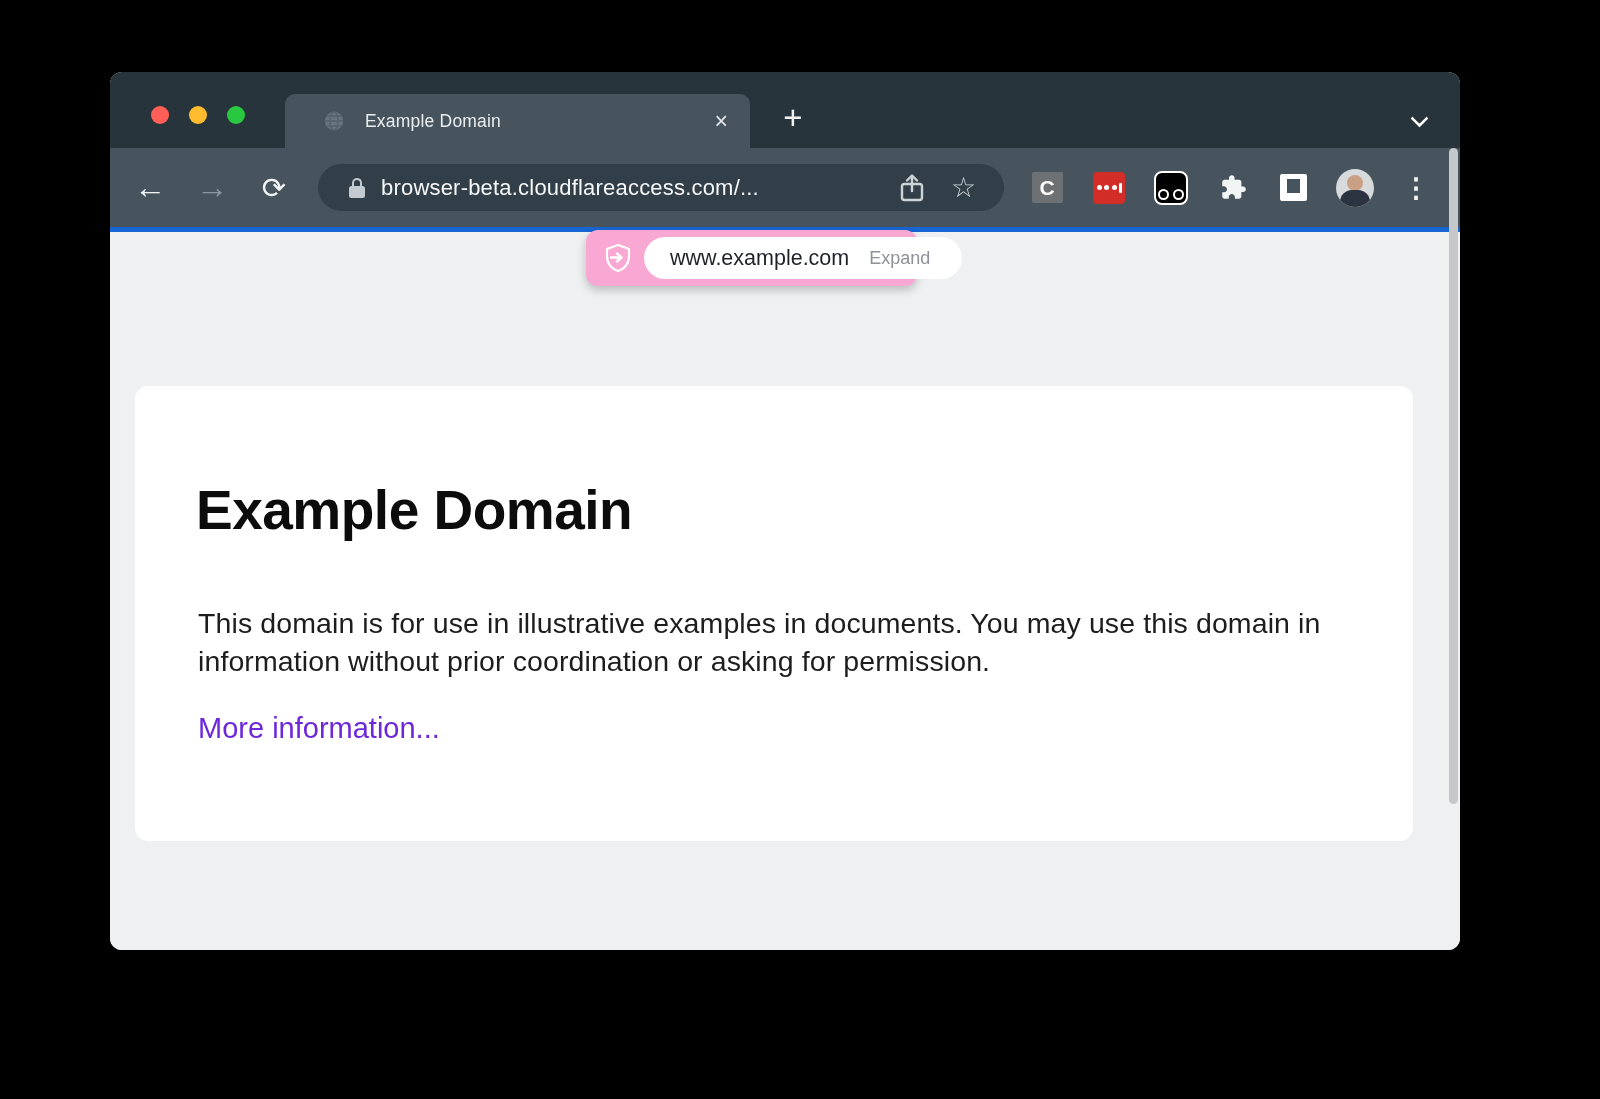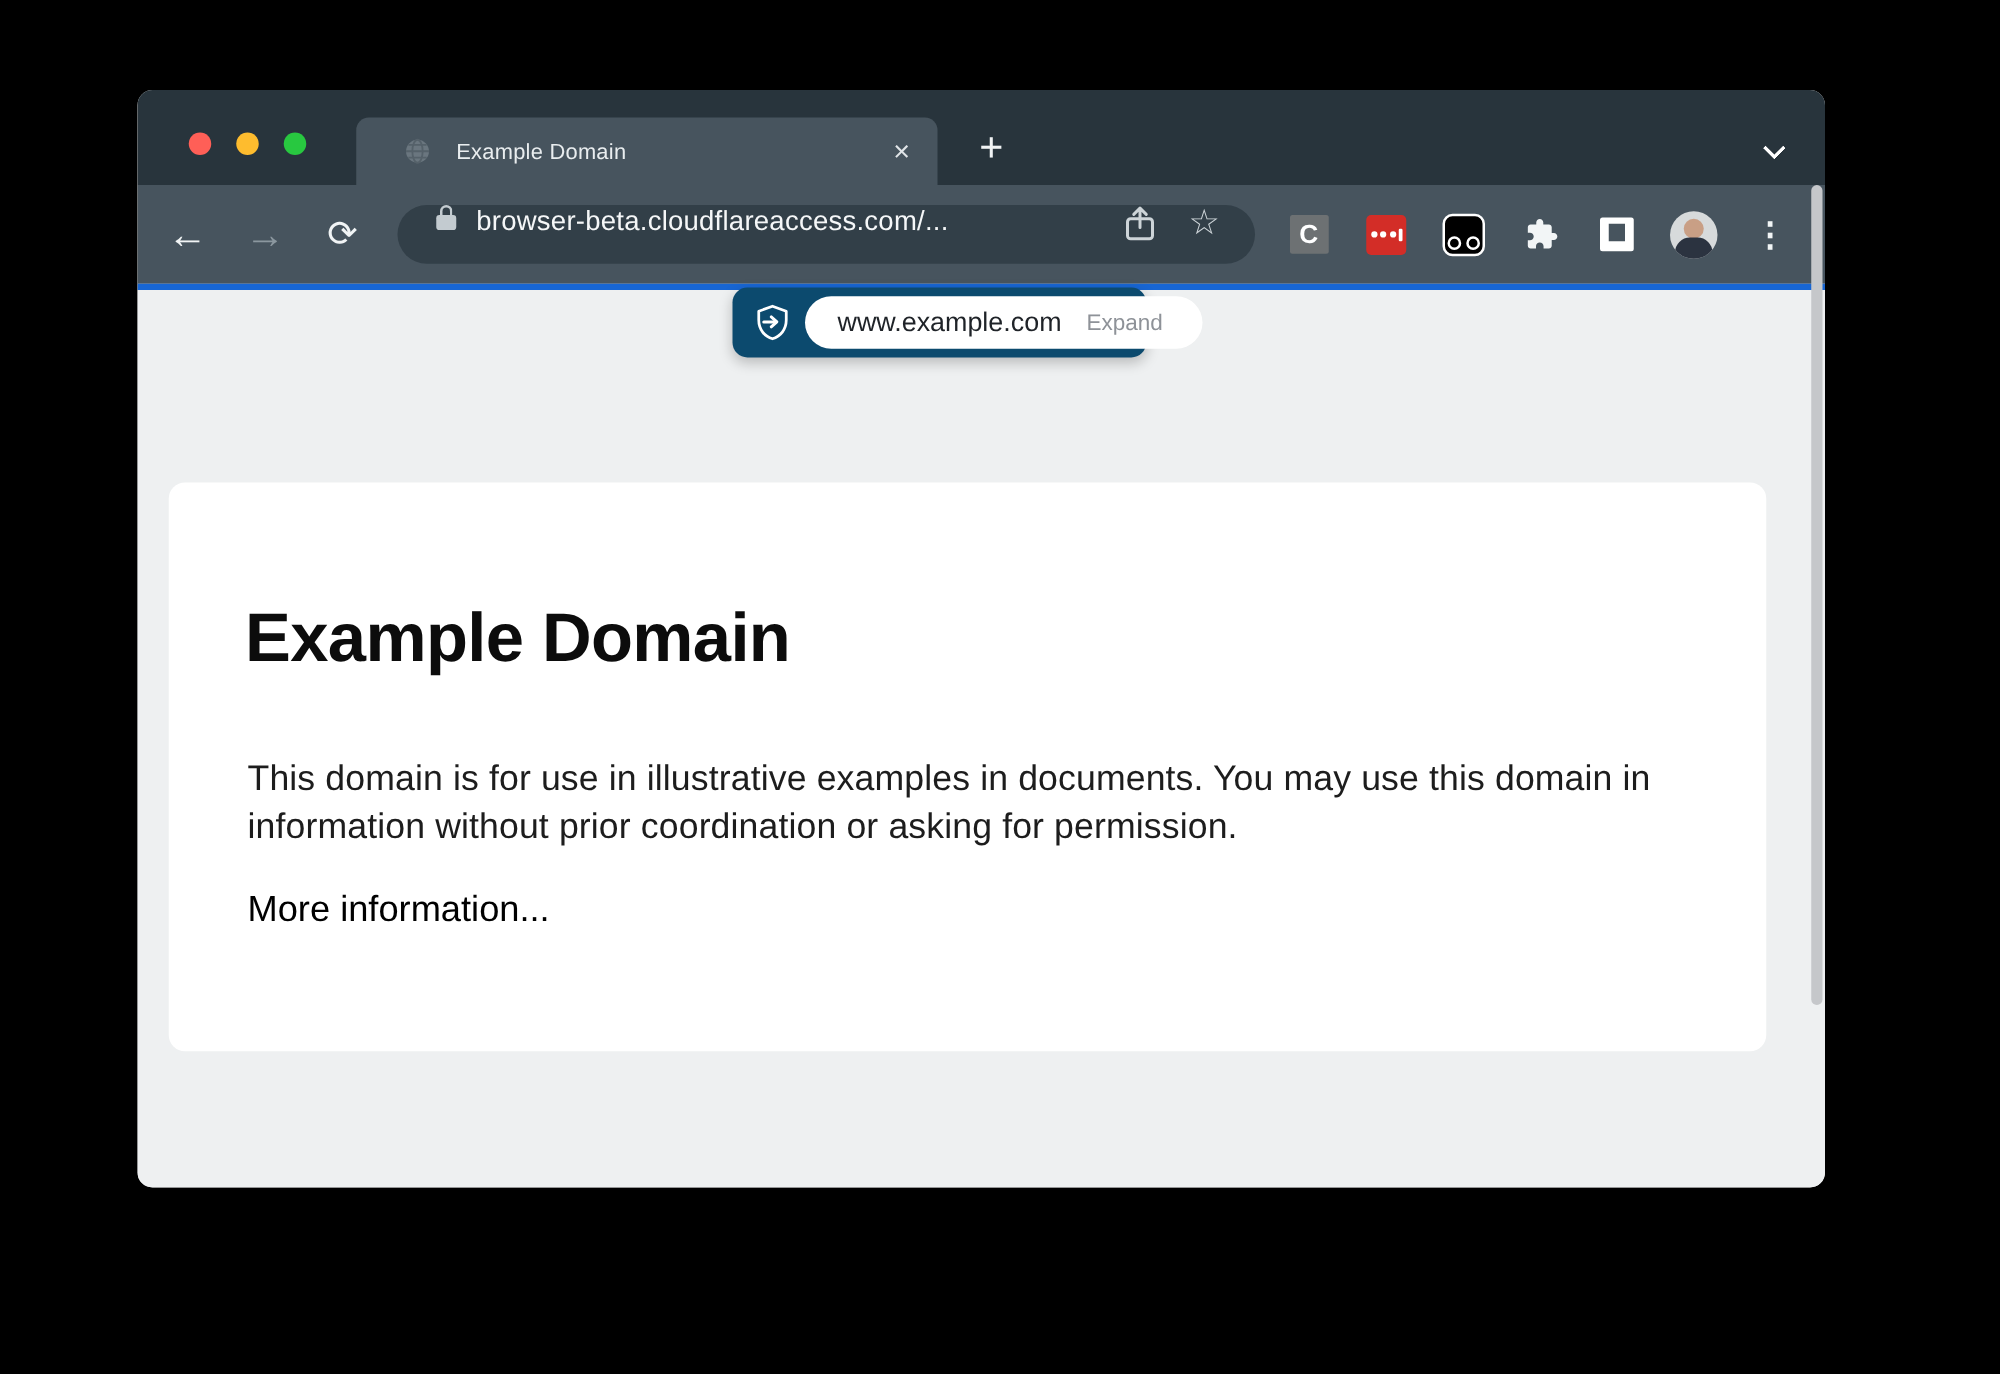--- a/index.html
+++ b/index.html
@@ -32,21 +32,21 @@
 
   
   .toolbar { position:absolute; left:0; top:76px; width:100%; height:79px; background:#47545e; }
   .navbtn { position:absolute; top:0; height:79px; display:flex; align-items:center;
             justify-content:center; width:44px; font-size:32px; color:#f1f4f5; }
   .nav-back    { left:18px; }
   .nav-forward { left:80px; color:#8b979f; }
   .nav-reload  { left:142px; font-size:29px; }
 
   .urlbar { position:absolute; left:208px; top:16px; width:686px; height:47px;
-            background:#323f48; border-radius:24px; display:flex; }
+            background:#323f48; border-radius:24px; display:flex; align-items:center; }
   .lock { position:relative; margin-left:31px; width:16px; height:20px; }
   .lock-shackle { position:absolute; left:3px; top:0; width:10px; height:10px;
                   border:2.5px solid #c3cbd0; border-bottom:none; border-radius:6px 6px 0 0; }
   .lock-body { position:absolute; left:0; top:8px; width:16px; height:12px;
                background:#c3cbd0; border-radius:2.5px; }
   .url-text { margin-left:16px; color:#f5f7f8; font-size:22px; letter-spacing:.2px;
               white-space:nowrap; overflow:hidden; flex:1; }
   .share-ic { margin-right:26px; }
   .star-ic { margin-right:28px; color:#cdd4d8; font-size:28px; line-height:1; }
 
@@ -78,37 +78,37 @@
   .avatar::after { content:""; position:absolute; left:4px; top:21px; width:30px; height:18px;
                    border-radius:12px 12px 0 0; background:#2b3340; }
 
   
   .accent-line { position:absolute; left:0; top:155px; width:100%; height:5px; background:#1866d3; }
 
   
   .content { position:absolute; left:0; top:160px; width:100%; height:718px; background:#eef0f1; }
 
   
-  .iso-pill { position:absolute; left:476px; top:-2px; width:331px; height:56px; background:#0c4a6e;
+  .iso-pill { position:absolute; left:476px; top:-2px; width:331px; height:56px; background:#f9a8d4;
               border-radius:12px; display:flex; align-items:center;
               box-shadow:0 4px 10px rgba(0,0,0,.22); }
   .iso-inner { position:absolute; left:58px; top:7px; width:318px; height:42px; background:#fff;
                border-radius:21px; display:flex; align-items:center; }
   .iso-domain { margin-left:26px; color:#1f2328; font-size:21.5px; }
   .iso-expand { margin-left:20px; color:#8e9298; font-size:18px; }
   .shield-wrap { position:absolute; left:17px; top:13px; width:30px; height:30px; }
 
   
   .card { position:absolute; left:25px; top:154px; width:1278px; height:455px; background:#fff;
           border-radius:13px; }
   .h1 { position:absolute; left:61px; top:92px; font-size:55px; font-weight:bold; color:#0c0c0c;
         letter-spacing:-.5px; }
   .para { position:absolute; left:63px; top:218px; width:1148px; font-size:28.5px; color:#1d1d1d;
           line-height:1.34; letter-spacing:.1px; }
-  .morelink { position:absolute; left:63px; top:326px; font-size:29px; color:#000000;
+  .morelink { position:absolute; left:63px; top:326px; font-size:29px; color:#6d28d9;
               text-decoration:none; }
 
   
   .scrollbar { position:absolute; right:2px; top:76px; width:9px; height:656px;
                background:#c5c7ca; border-radius:5px; }
 
   svg { display:block; }
 </style>
 </head>
 <body>

